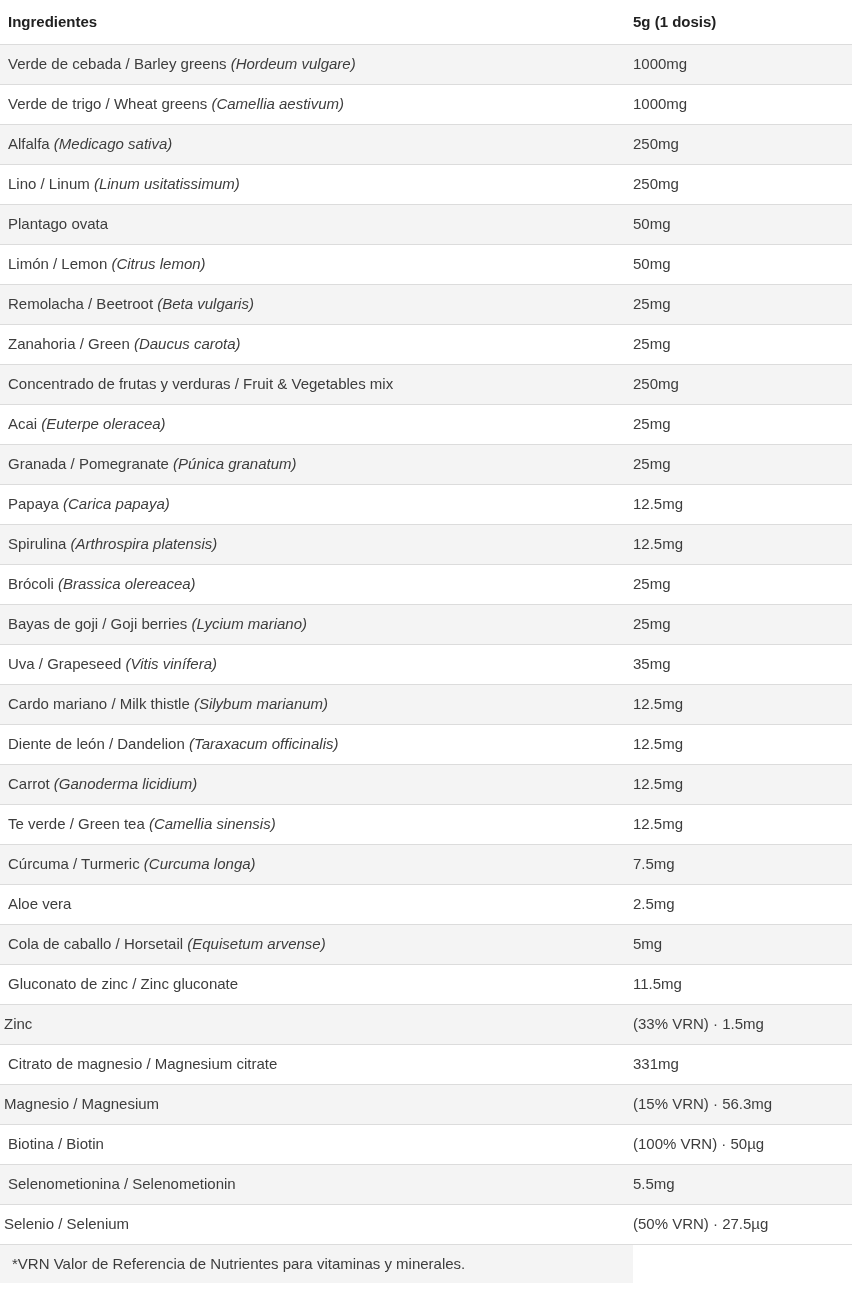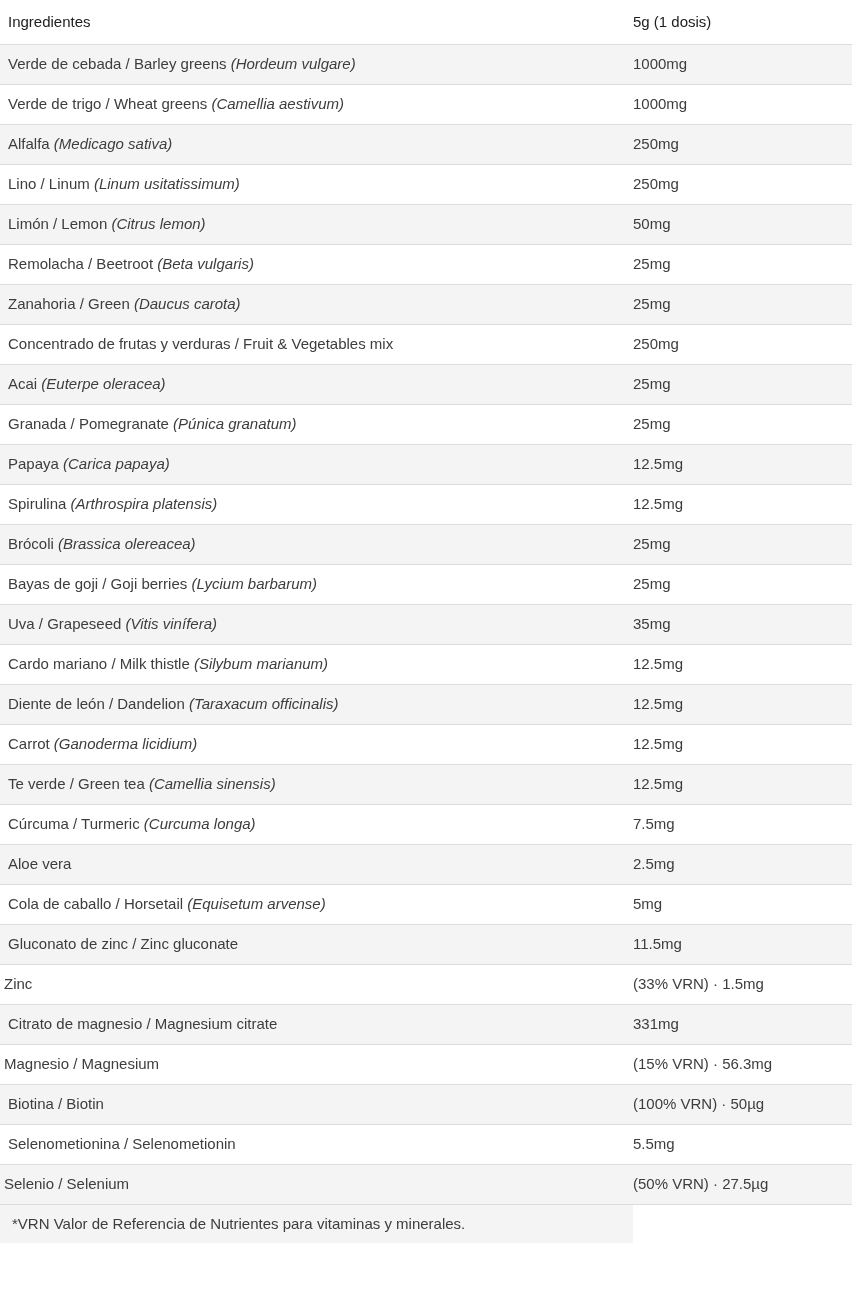--- a/index.html
+++ b/index.html
@@ -33,21 +33,21 @@
   .col-amount { width: 219px; }
   th, td {
     padding: 0;
     vertical-align: middle;
     text-align: left;
     font-weight: normal;
     line-height: 1.2;
   }
   thead th {
     height: 44px;
-    font-weight: 400;
+    font-weight: 700;
     color: var(--head);
     background: var(--bg);
   }
   tbody td { height: 40px; }
   tbody td, tfoot td { border-top: 1px solid var(--border); }
   tbody tr:nth-child(odd) { background: var(--stripe); }
   .name { padding-left: 8px; }
   .name.indent { padding-left: 4px; }
   .amount {
     text-align: left;
@@ -88,20 +88,24 @@
         </tr>
         <tr>
           <td class="name"><span>Alfalfa </span><i>(Medicago sativa)</i></td>
           <td class="amount">250mg</td>
         </tr>
         <tr>
           <td class="name"><span>Lino / Linum </span><i>(Linum usitatissimum)</i></td>
           <td class="amount">250mg</td>
         </tr>
         <tr>
+          <td class="name"><span>Plantago ovata</span></td>
+          <td class="amount">50mg</td>
+        </tr>
+        <tr>
           <td class="name"><span>Limón / Lemon </span><i>(Citrus lemon)</i></td>
           <td class="amount">50mg</td>
         </tr>
         <tr>
           <td class="name"><span>Remolacha / Beetroot </span><i>(Beta vulgaris)</i></td>
           <td class="amount">25mg</td>
         </tr>
         <tr>
           <td class="name"><span>Zanahoria / Green </span><i>(Daucus carota)</i></td>
           <td class="amount">25mg</td>
@@ -124,21 +128,21 @@
         </tr>
         <tr>
           <td class="name"><span>Spirulina </span><i>(Arthrospira platensis)</i></td>
           <td class="amount">12.5mg</td>
         </tr>
         <tr>
           <td class="name"><span>Brócoli </span><i>(Brassica olereacea)</i></td>
           <td class="amount">25mg</td>
         </tr>
         <tr>
-          <td class="name"><span>Bayas de goji / Goji berries </span><i>(Lycium barbarum)</i></td>
+          <td class="name"><span>Bayas de goji / Goji berries </span><i>(Lycium mariano)</i></td>
           <td class="amount">25mg</td>
         </tr>
         <tr>
           <td class="name"><span>Uva / Grapeseed </span><i>(Vitis vinífera)</i></td>
           <td class="amount">35mg</td>
         </tr>
         <tr>
           <td class="name"><span>Cardo mariano / Milk thistle </span><i>(Silybum marianum)</i></td>
           <td class="amount">12.5mg</td>
         </tr>

